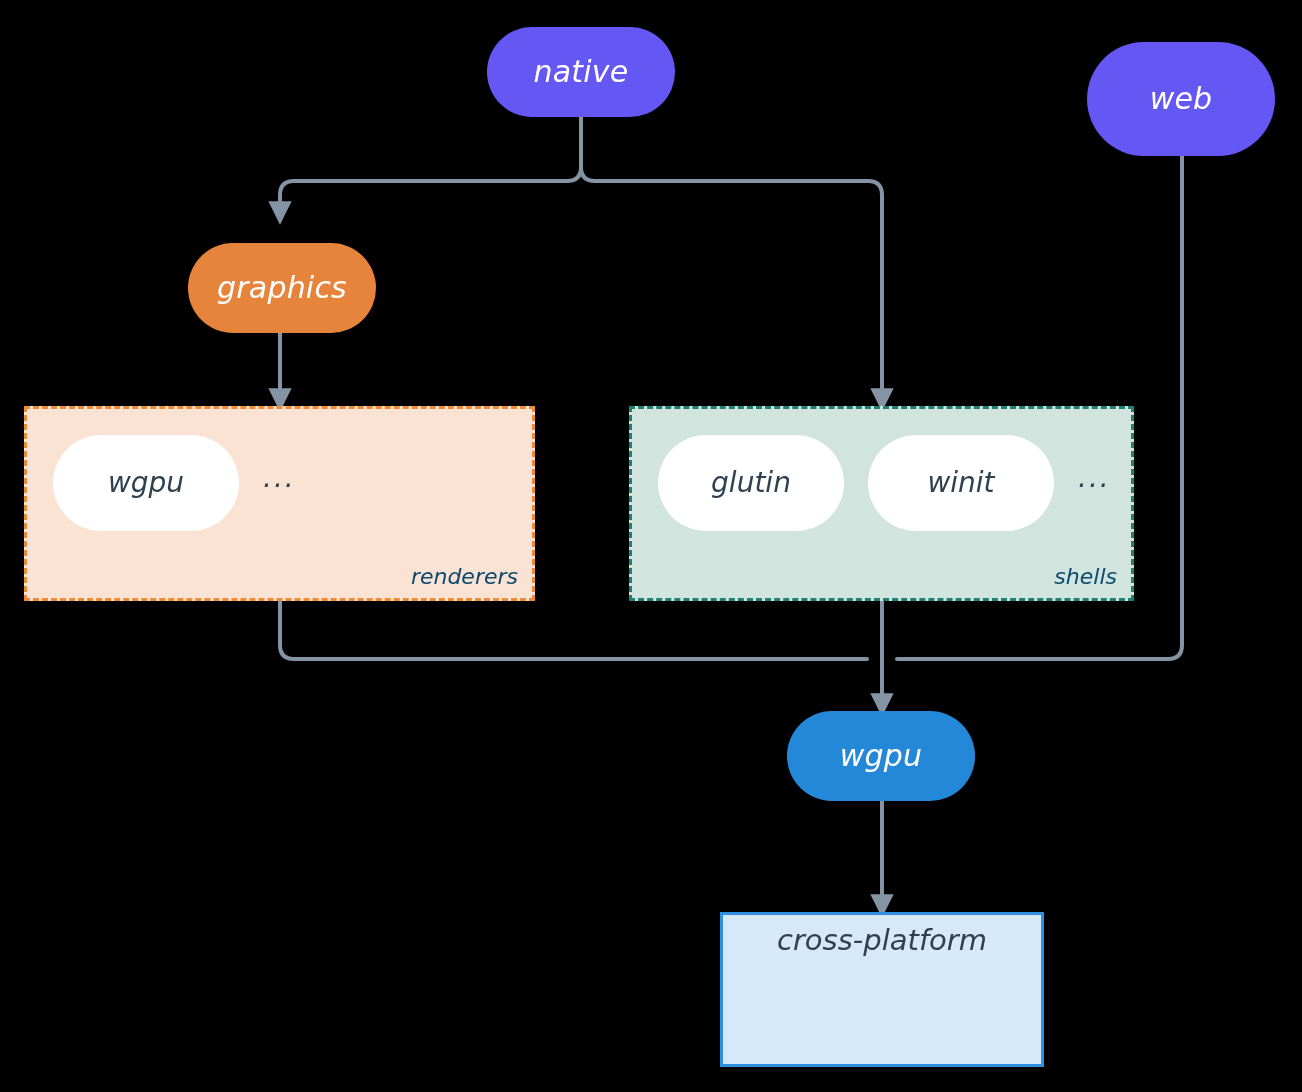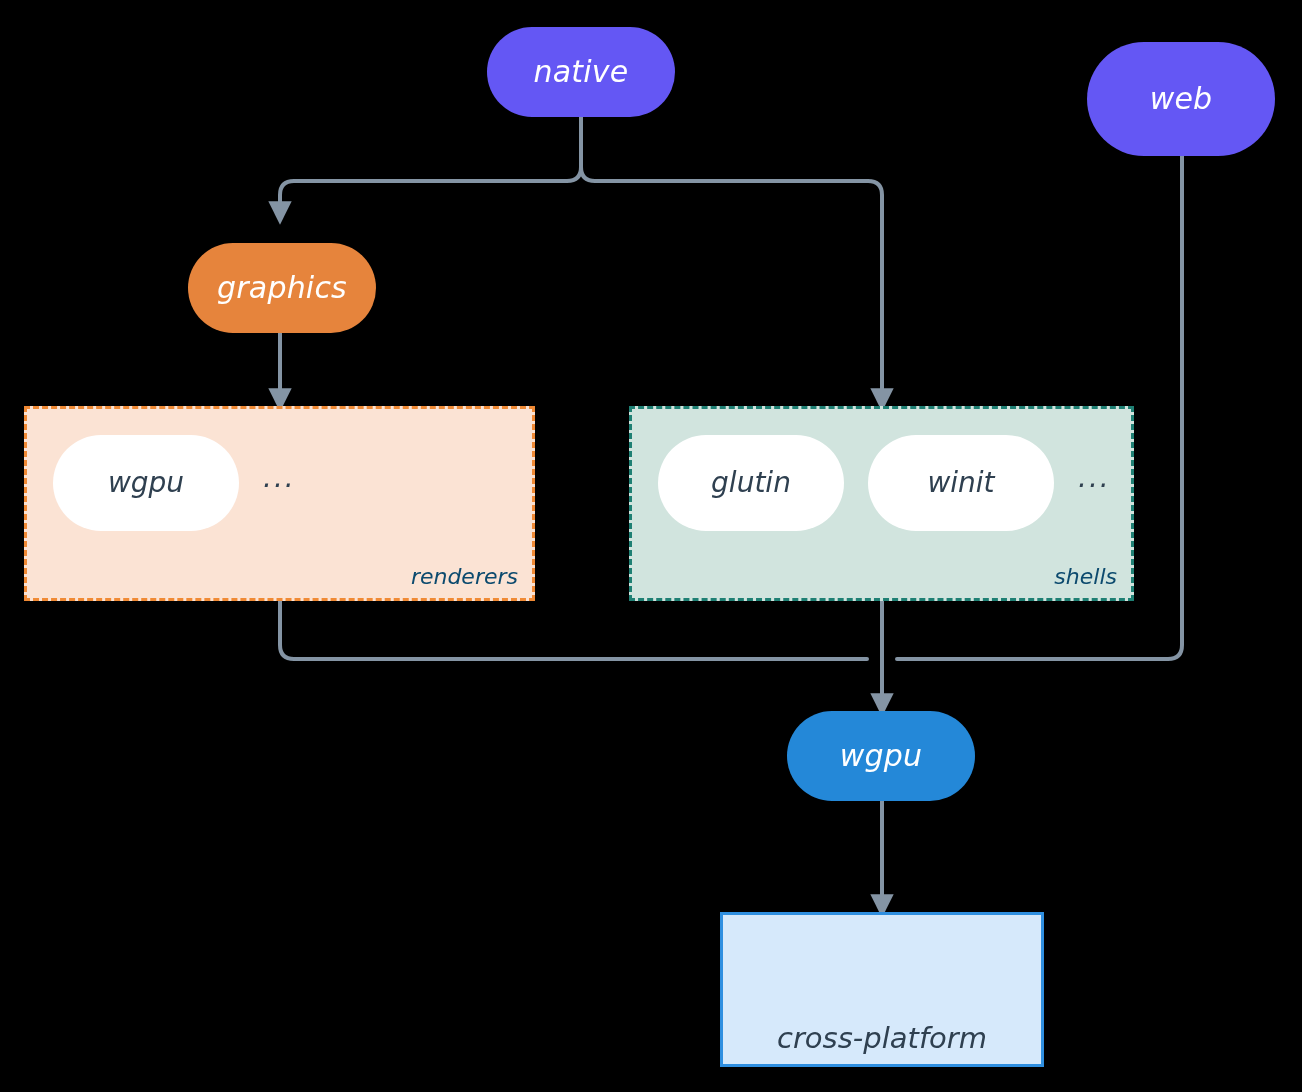--- a/index.html
+++ b/index.html
@@ -108,21 +108,21 @@
   .app-box {
     position: absolute;
     left: 720px; top: 912px;
     width: 324px; height: 155px;
     box-sizing: border-box;
     border: 3px solid #2f8fe0;
     background: #d6e9fb;
     display: flex;
     flex-direction: column;
     align-items: center;
-    justify-content: flex-end;
+    justify-content: space-between;
     color: #2f4050;
     font-size: 29px;
     line-height: 1.75;
   }
   .app-box span { display: block; }
 </style>
 </head>
 <body>
 
 <div id="canvas">

